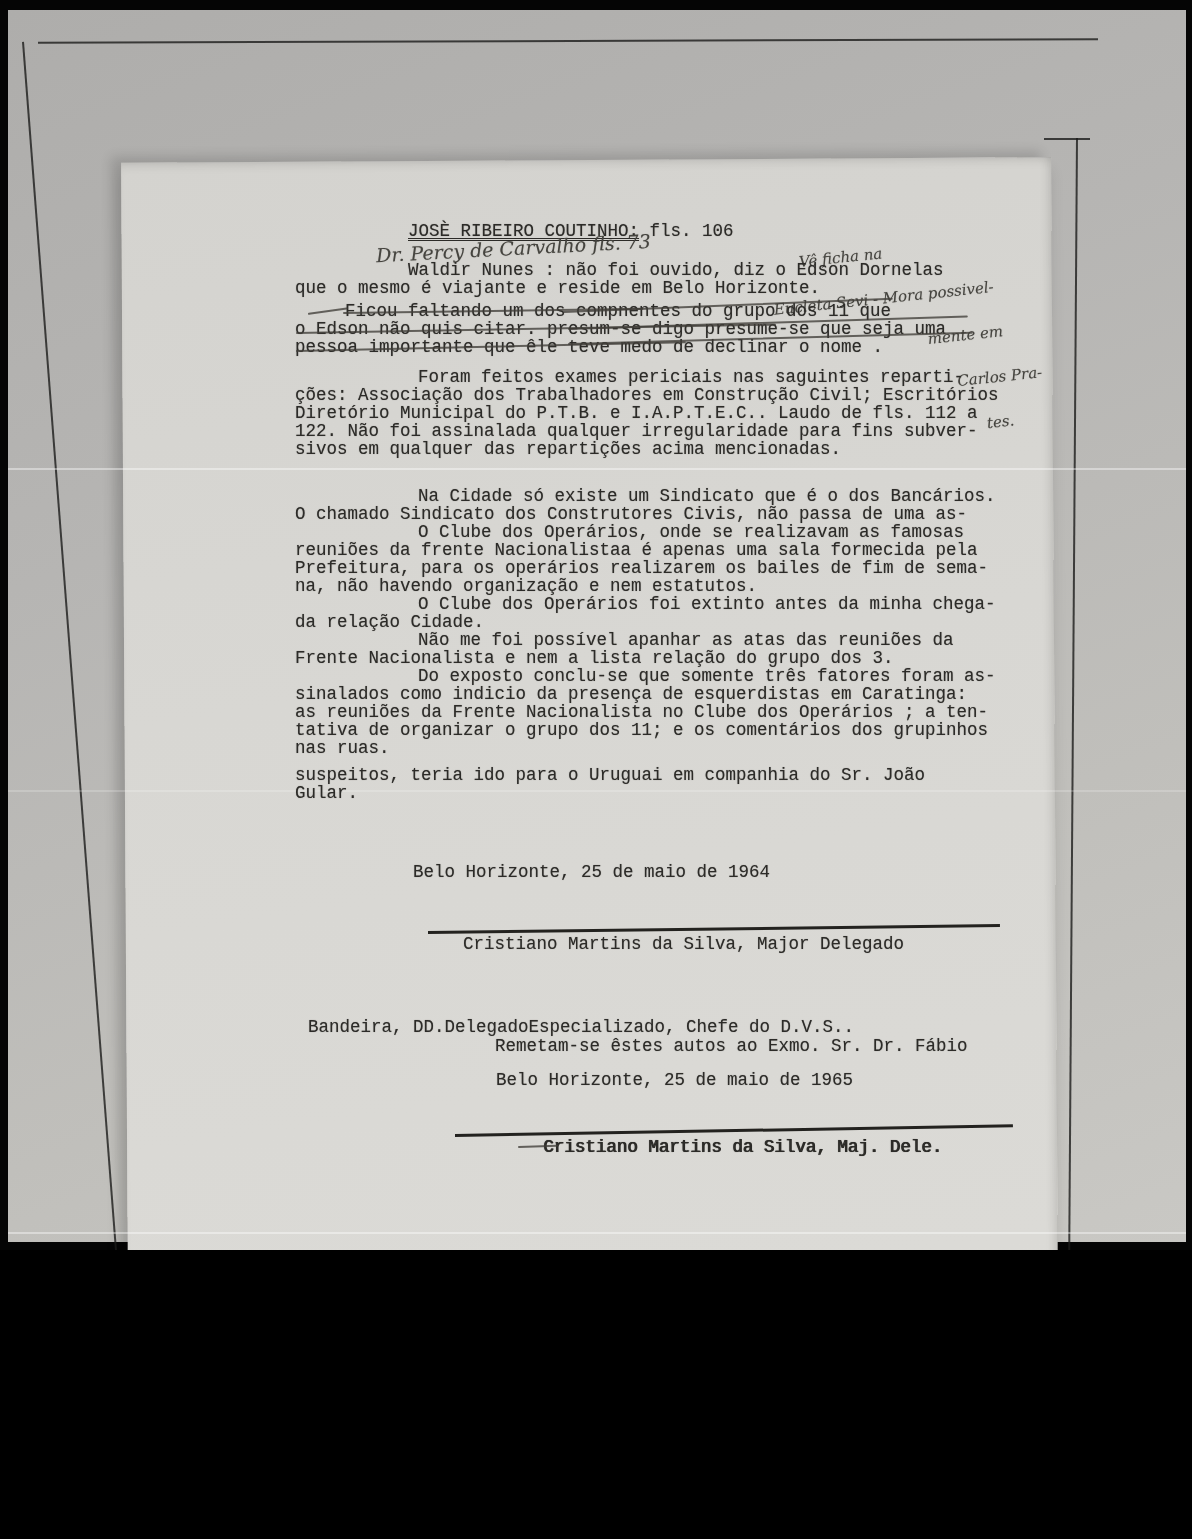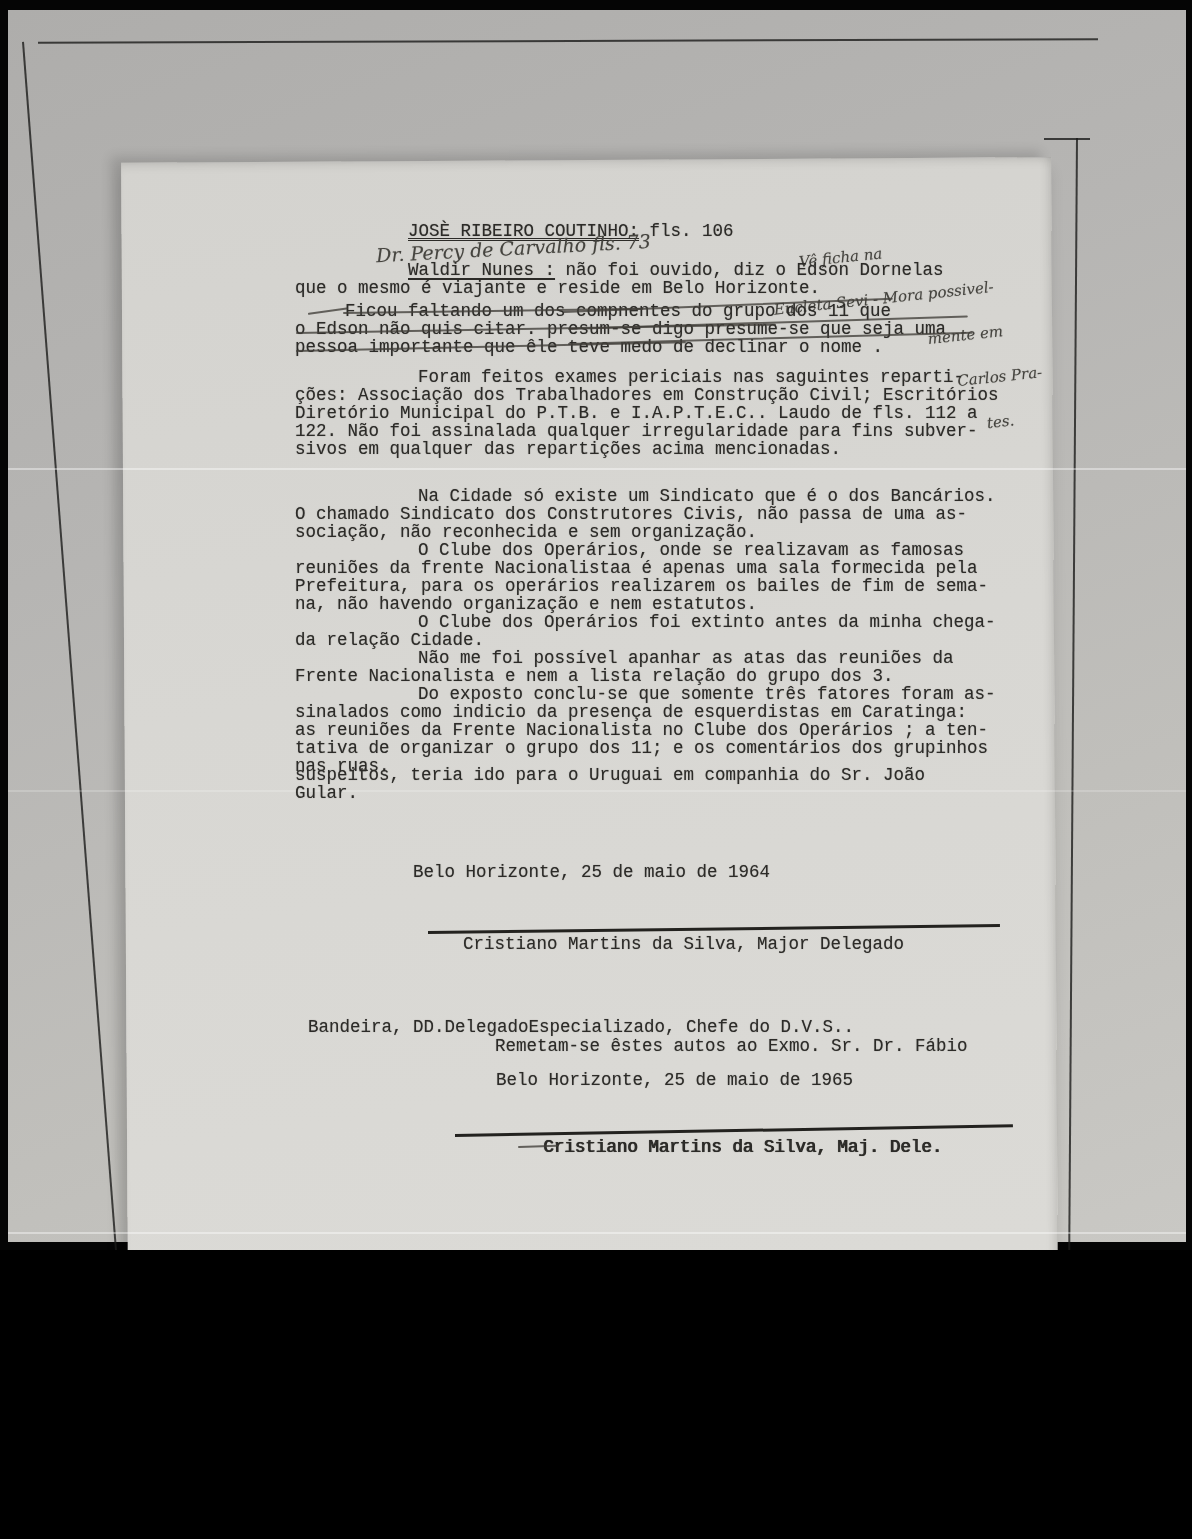--- a/index.html
+++ b/index.html
@@ -25,21 +25,21 @@
   
   .typ{position:absolute;color:#2c2b28;font-size:17.5px;line-height:18px;white-space:pre;
        text-shadow:0 0 1px rgba(44,42,38,.45);}
   .block{position:absolute;left:287px;width:760px;}
   .block .typ{position:static;}
   .ind{padding-left:123px;}
   .ind50{padding-left:50px;}
   .ind113{padding-left:113px;}
   .ind13{padding-left:13px;}
   .ind200{padding-left:200px;}
-  .u{text-decoration:underline;text-underline-offset:3px;text-decoration-thickness:1.5px;}
+  .u{text-underline-offset:3px;text-decoration-thickness:1.5px;}
   .uu{text-decoration:underline double;text-underline-offset:2px;text-decoration-thickness:1px;}
   
   .hand{position:absolute;color:#45443f;font-family:"DejaVu Serif",serif;font-style:italic;
         font-size:17px;line-height:16px;white-space:pre;transform:rotate(-3deg);
         text-shadow:0 0 1px rgba(60,58,52,.35);}
   .hand .hl{white-space:pre;}
   
   .pen{position:absolute;height:2px;background:#403e39;opacity:.78;transform-origin:left center;border-radius:2px;}
   
   .rule{position:absolute;height:3px;background:#23221f;transform-origin:left center;}
@@ -99,21 +99,20 @@
       <div class="typ ind">Foram feitos exames periciais nas saguintes reparti-</div>
       <div class="typ">ções: Associação dos Trabalhadores em Construção Civil; Escritórios</div>
       <div class="typ">Diretório Municipal do P.T.B. e I.A.P.T.E.C.. Laudo de fls. 112 a</div>
       <div class="typ">122. Não foi assinalada qualquer irregularidade para fins subver-</div>
       <div class="typ">sivos em qualquer das repartições acima mencionadas.</div>
     </div>
 
     <div class="block" style="top:477px">
       <div class="typ ind">Na Cidade só existe um Sindicato que é o dos Bancários.</div>
       <div class="typ">O chamado Sindicato dos Construtores Civis, não passa de uma as-</div>
-      <div class="typ">sociação, não reconhecida e sem organização.</div>
       <div class="typ ind">O Clube dos Operários, onde se realizavam as famosas</div>
       <div class="typ">reuniões da frente Nacionalistaa é apenas uma sala formecida pela</div>
       <div class="typ">Prefeitura, para os operários realizarem os bailes de fim de sema-</div>
       <div class="typ">na, não havendo organização e nem estatutos.</div>
       <div class="typ ind">O Clube dos Operários foi extinto antes da minha chega-</div>
       <div class="typ">da relação Cidade.</div>
       <div class="typ ind">Não me foi possível apanhar as atas das reuniões da</div>
       <div class="typ">Frente Nacionalista e nem a lista relação do grupo dos 3.</div>
       <div class="typ ind">Do exposto conclu-se que somente três fatores foram as-</div>
       <div class="typ">sinalados como indicio da presença de esquerdistas em Caratinga:</div>

